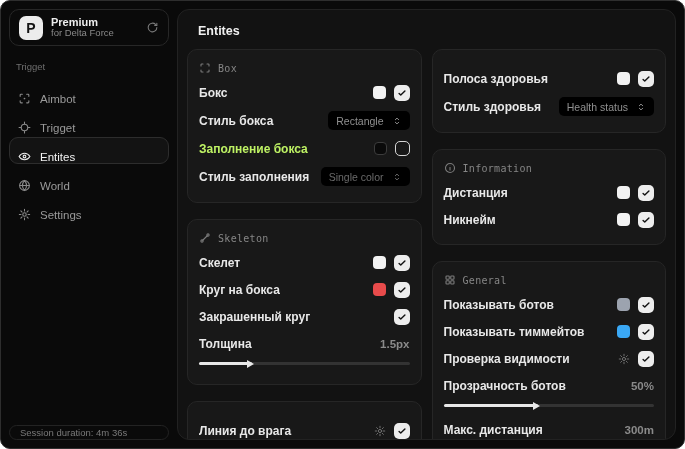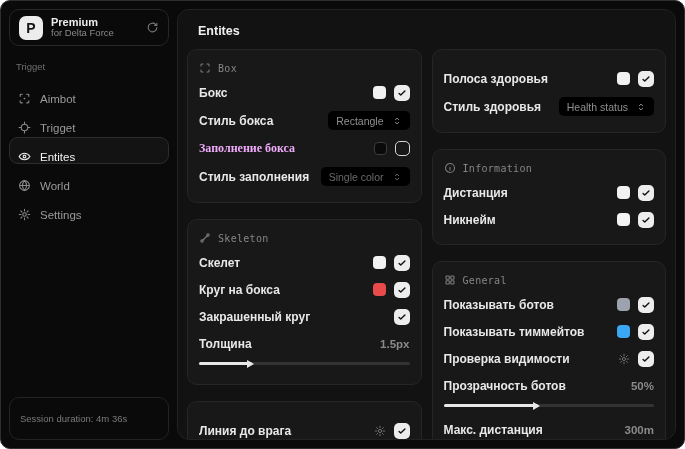--- a/index.html
+++ b/index.html
@@ -16,35 +16,35 @@
   .brand-sub{font-size:9.5px;color:#8a8a8a;}
   .brand-action{margin-left:auto;color:#7a7a7a;display:flex;}
   .category{font-size:9.5px;color:#6f6f6f;margin:15px 7px 7px 7px;}
   .nav-item{display:flex;align-items:flex-end;gap:9px;height:27px;box-sizing:border-box;
     padding:0 8px;margin-bottom:2px;border:1px solid transparent;border-radius:9px;
     color:#9a9a9a;font-size:11.5px;cursor:pointer;}
   .nav-item .nicon{display:flex;color:#8a8a8a;}
   .nav-item.active{color:#f2f2f2;border-color:#2d2d2d;background:#131313;}
   .nav-item.active .nicon{color:#e8e8e8;}
   .spacer{flex:1;}
-  .session-card{border:1px solid #232323;border-radius:10px;padding:15px 10px;
+  .session-card{border:1px solid #232323;border-radius:10px;padding:1px 10px;
     font-size:9.5px;color:#7a7a7a;}
   
   .main{flex:1;margin:8px 8px 8px 0;background:#121212;border:1px solid #222222;border-radius:12px;
     box-sizing:border-box;padding:12px 9px 10px 9px;display:flex;flex-direction:column;overflow:hidden;}
   .main-title{font-size:12.5px;font-weight:700;color:#f0f0f0;margin:2px 0 11px 11px;}
   .cols{display:flex;gap:10px;align-items:flex-start;}
   .col{flex:1;min-width:0;display:flex;flex-direction:column;gap:16px;}
   .card{background:#181818;border:1px solid #262626;border-radius:10px;padding:10px 11px 16px 11px;}
   .card-header{display:flex;align-items:center;gap:7px;font-family:"DejaVu Sans Mono",monospace;
     font-size:10px;color:#868686;letter-spacing:.3px;margin:2px 0 3px 0;}
   .card-header .hicon{display:flex;color:#7c7c7c;}
   .row{display:flex;align-items:center;justify-content:space-between;margin-top:10px;min-height:17px;}
   .row-label{font-size:12px;font-weight:600;color:#e8e8e8;white-space:nowrap;}
-  .row-label.disabled{color:#f0abfc;font-family:Liberation Serif, serif;}
+  .row-label.disabled{color:#bef264;}
   .controls{display:flex;align-items:center;gap:8px;}
   .swatch{width:13px;height:13px;border-radius:4px;cursor:pointer;}
   .swatch.outlined{border:1px solid #3c3c3c;box-sizing:border-box;}
   .checkbox{width:16px;height:16px;border-radius:5px;background:#ededed;display:flex;
     align-items:center;justify-content:center;cursor:pointer;}
   .checkbox.unchecked{background:transparent;border:1.5px solid #d6d6d6;width:13px;height:13px;}
   .gear-btn{display:flex;color:#6f6f6f;cursor:pointer;}
   .dropdown{background:#000000;border-radius:5px;height:19px;display:flex;align-items:center;gap:8px;
     padding:0 8px;font-size:10.5px;color:#909090;cursor:pointer;}
   .dropdown.disabled{color:#6a6a6a;}

